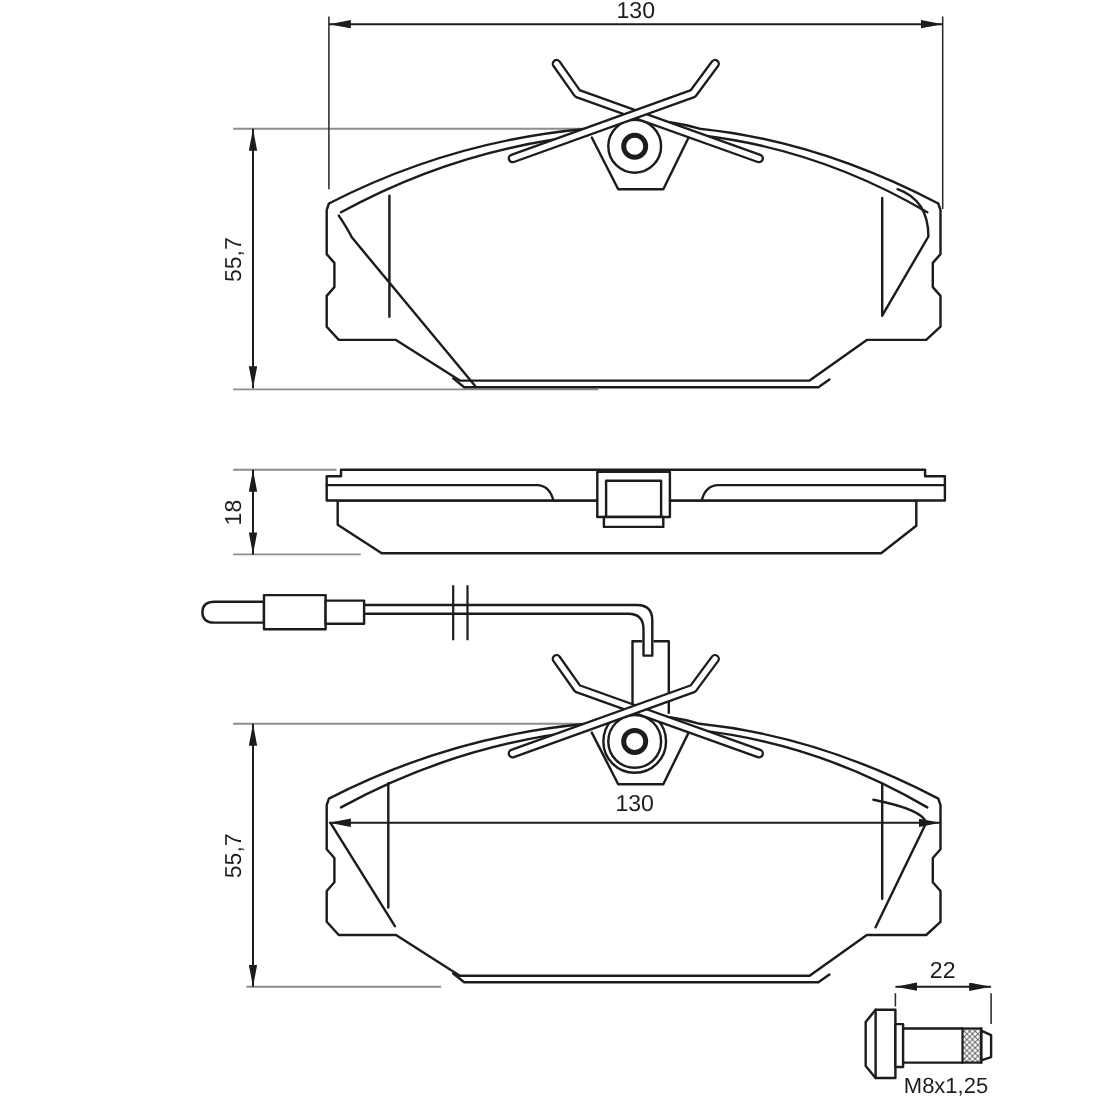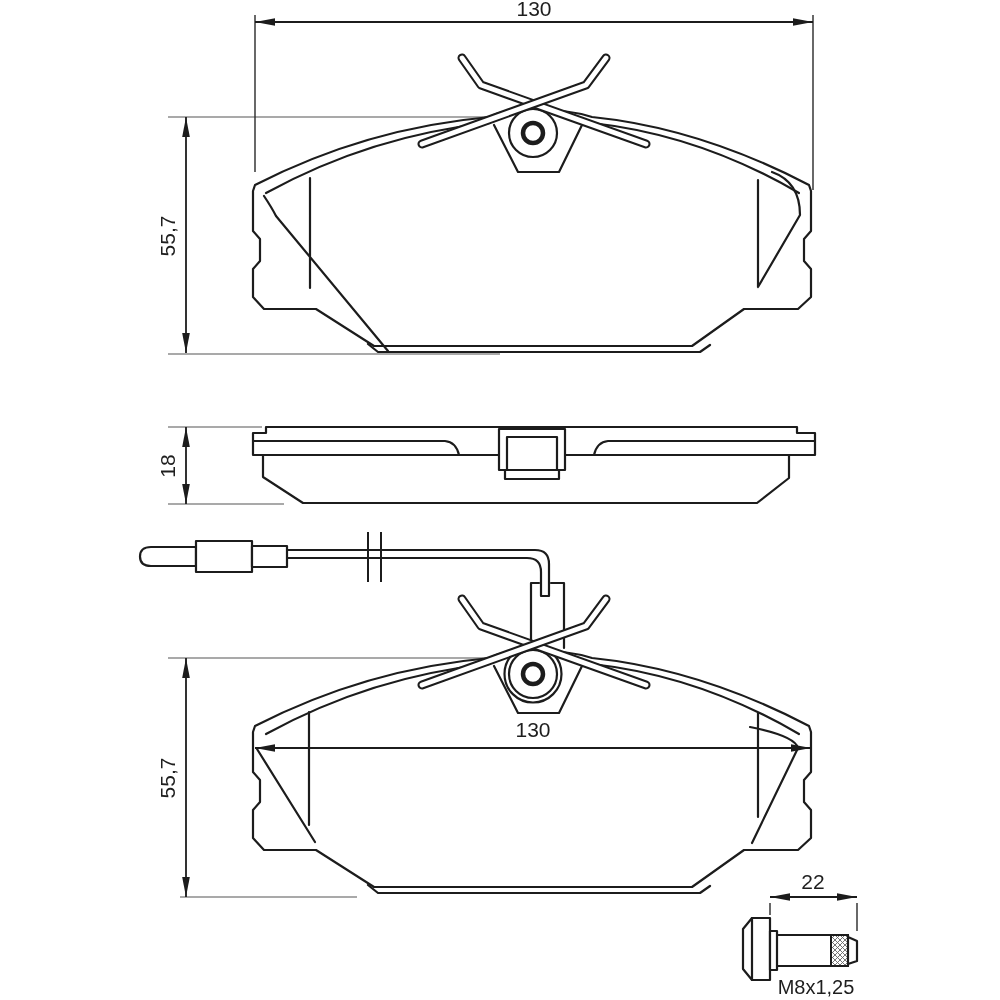--- a/index.html
+++ b/index.html
@@ -2,21 +2,21 @@
 <html style="--line: #1c1c1c; --extension: #8d8d8d; --background: #ffffff;"><head>
 <meta charset="utf-8">
 <style>
   :root{
     --line:#1c1c1c;
     --extension:#8d8d8d;
     --background:#ffffff;
   }
   html,body{margin:0;padding:0;background:var(--background);}
   .stage{width:922px;height:1000px;position:relative;background:var(--background);
-         font-family:"Liberation Sans", sans-serif;}
+         font-family:"Liberation Sans", sans-serif;padding-left:44px;}
   svg{display:block;}
   .ln{stroke:var(--line);stroke-width:2.2;stroke-linejoin:round;stroke-linecap:round;}
   .f{fill:#ffffff;}
   .n{fill:none;}
   .thin{stroke:#2a2a2a;stroke-width:1.4;fill:none;}
   .ext{stroke:var(--extension);stroke-width:1.7;fill:none;}
   .dim{stroke:var(--line);stroke-width:1.8;fill:none;}
   .brk{stroke:var(--line);stroke-width:2;fill:none;}
   .armB{stroke:var(--line);stroke-width:9;fill:none;stroke-linecap:round;stroke-linejoin:round;}
   .armW{stroke:#ffffff;stroke-width:4.8;fill:none;stroke-linecap:round;stroke-linejoin:round;}

